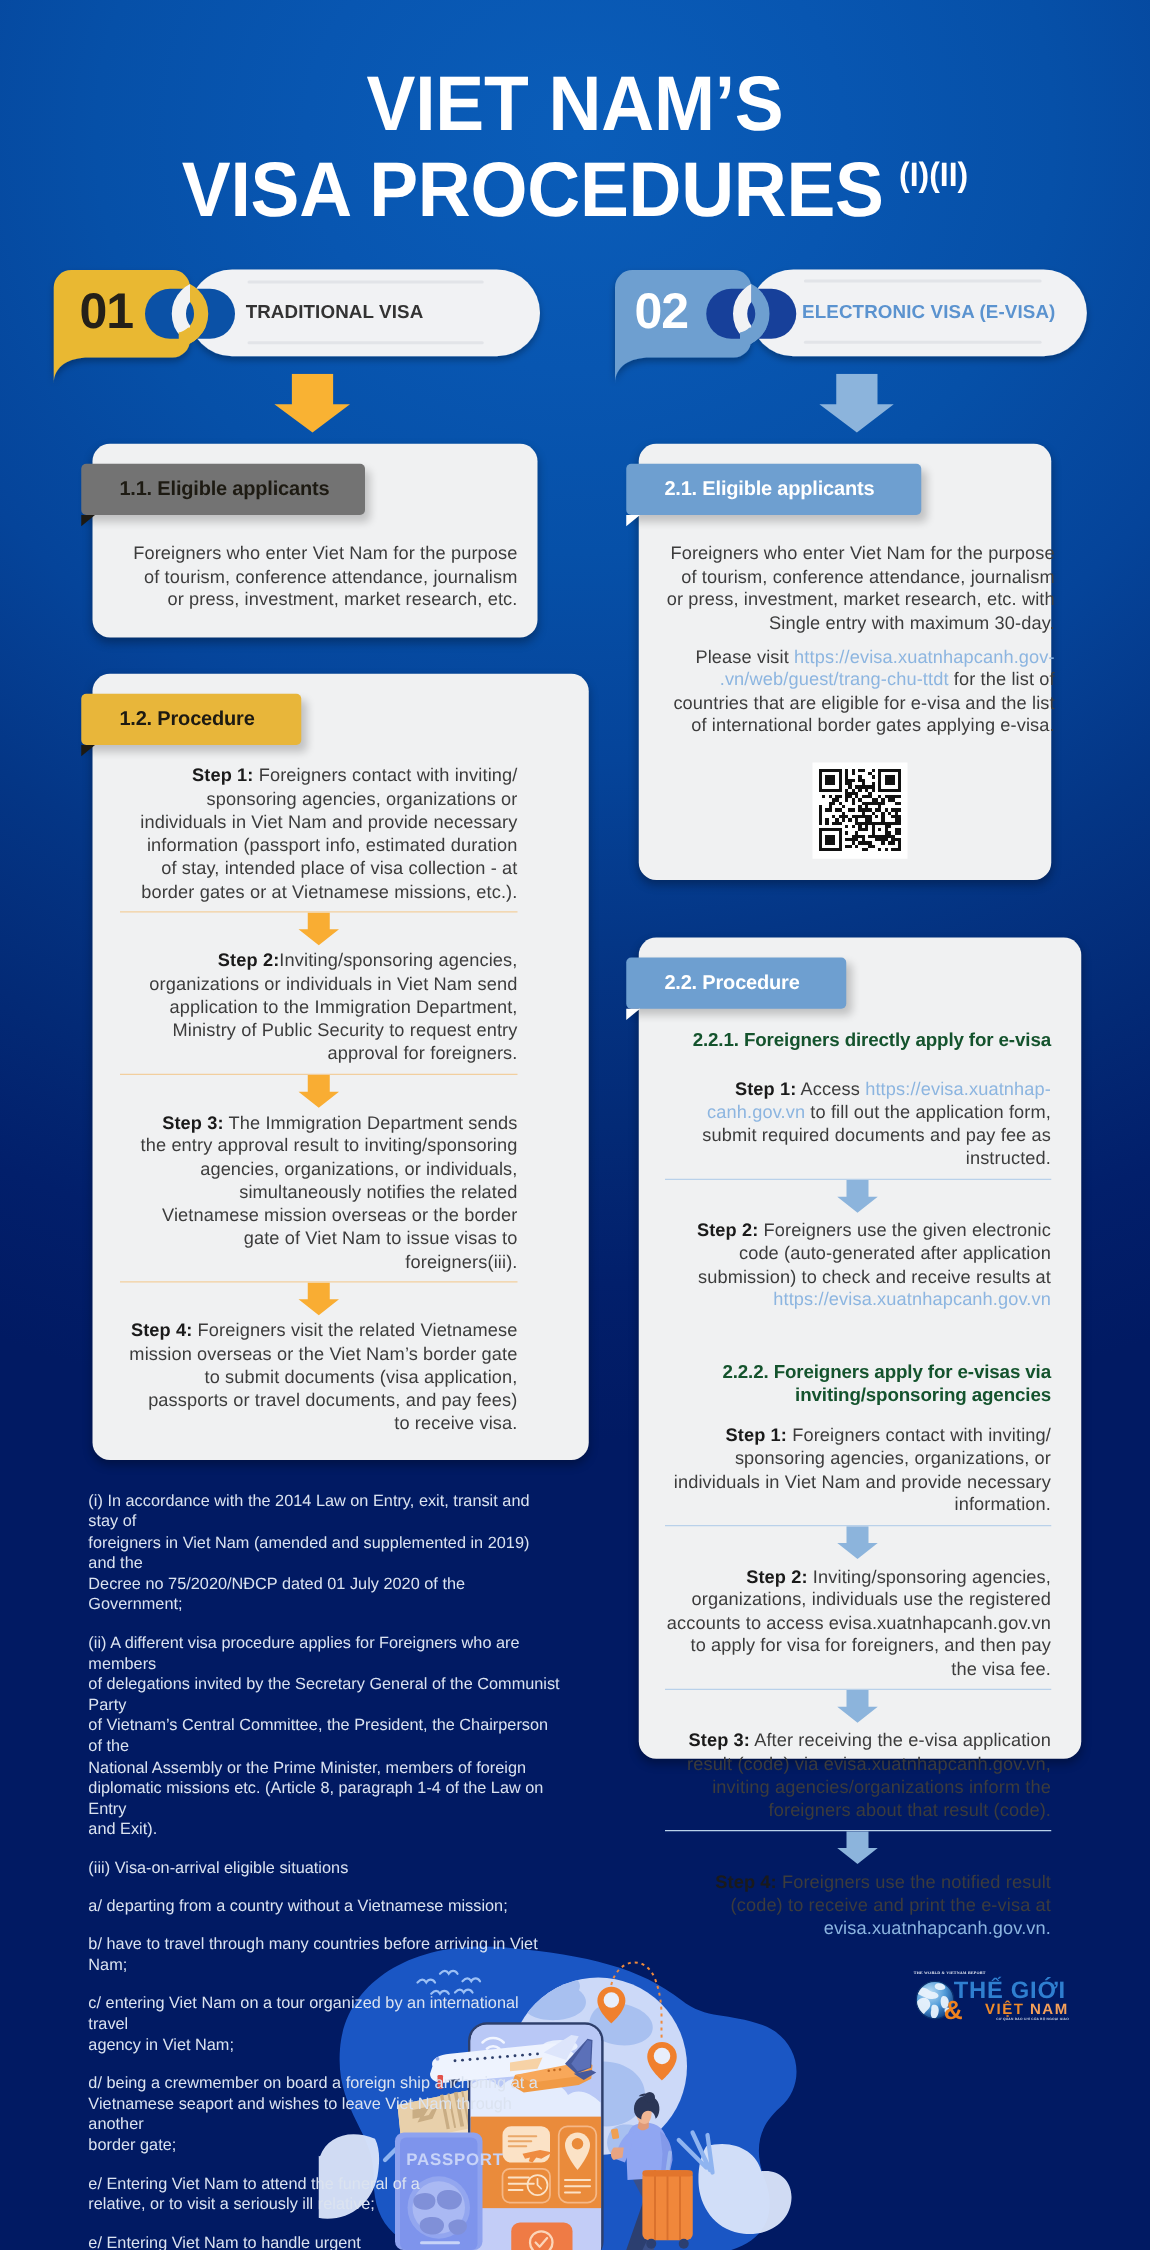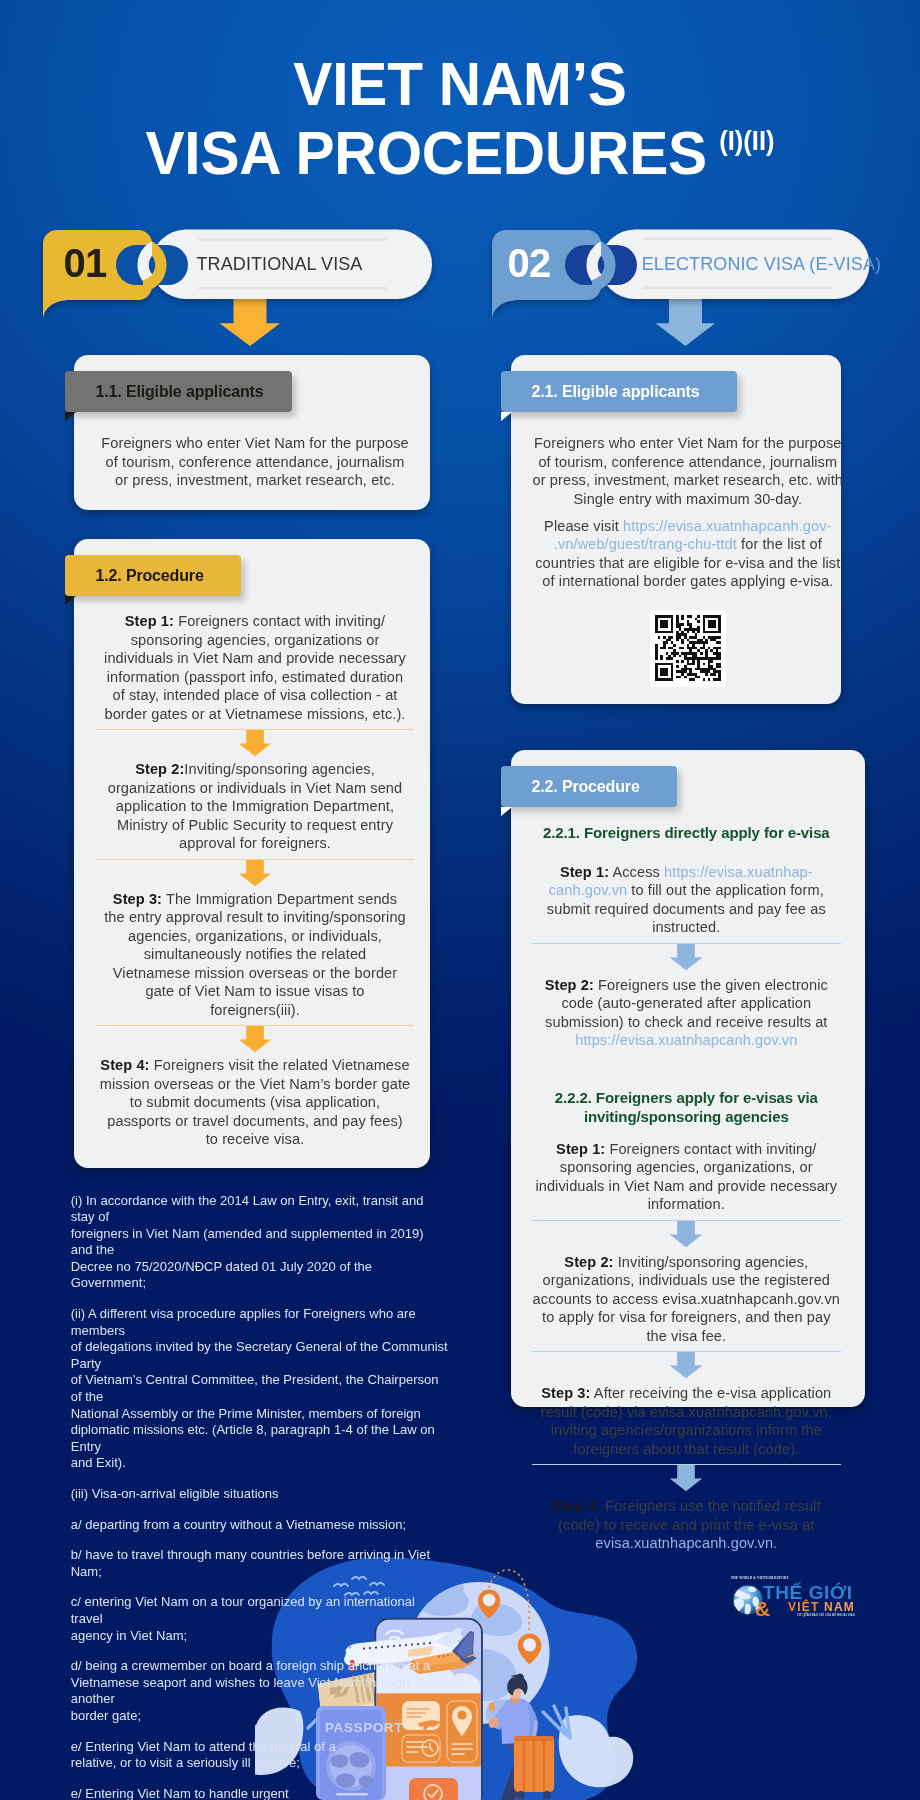--- a/index.html
+++ b/index.html
@@ -16,38 +16,38 @@
   
   .title{position:absolute;left:0;top:0;width:920px;text-align:center;color:#fff;
          font-weight:bold;letter-spacing:-.2px;}
   .t1{position:absolute;left:0;top:53px;width:920px;font-size:62px;line-height:62px;
       transform:scaleX(.945);}
   .t2{position:absolute;left:0;top:122px;width:920px;font-size:62px;line-height:62px;
       transform:scaleX(.945);}
   .t2 sup{font-size:27px;vertical-align:baseline;position:relative;top:-24px;letter-spacing:0;margin-left:13px;font-weight:bold;}
 
   
-  .badge{position:absolute;top:224px;height:100px;}
+  .badge{position:absolute;top:210px;height:100px;}
   .badge svg{position:absolute;left:0;top:0;z-index:1}
   .bnum{position:absolute;top:16px;height:46px;line-height:46px;font-size:40px;
         font-weight:bold;letter-spacing:-.7px;z-index:2}
   .pilltxt{position:absolute;top:31px;height:18px;line-height:18px;
-           font-size:18px;font-weight:normal;letter-spacing:.1px;z-index:2}
+           font-size:15px;font-weight:bold;letter-spacing:.1px;z-index:2}
 
   
   .card{position:absolute;background:#f0f1f2;border-radius:14px;
         box-shadow:0 4px 8px rgba(0,0,0,.30);}
   .tag{position:absolute;height:41px;border-radius:4px;
        box-shadow:4px 5px 7px rgba(0,0,0,.20);}
   .tag > span{position:absolute;left:31px;top:0;height:41px;line-height:41px;
             font-size:16px;letter-spacing:-.15px;font-weight:bold;white-space:nowrap;}
   .tag:before{content:"";position:absolute;left:0;top:41px;width:0;height:0;
       border-top:9px solid;border-right:11px solid transparent;}
 
-  .body{position:absolute;font-size:14.55px;line-height:18.5px;color:#3c3c3c;text-align:center;letter-spacing:.1px;}
+  .body{position:absolute;font-size:14.55px;line-height:18.5px;color:#3c3c3c;text-align:right;letter-spacing:.1px;}
   .body p{margin:0;}
   .body b{font-weight:bold;color:#1a1a1a;}
   .lnk{color:#8cb5e0;}
   .illus{position:absolute;left:255px;top:1540px;}
   .logo{position:absolute;left:725px;top:1563px;width:140px;height:58px;}
   .logo-tag{position:absolute;left:6.1px;top:13px;font-family:"Liberation Serif",serif;
             font-size:3.15px;font-weight:bold;letter-spacing:.18px;color:#e8edf7;white-space:nowrap;
             transform-origin:left top;}
   .logo-globe{position:absolute;left:7px;top:21px;}
   .logo-l1{position:absolute;left:38px;top:20px;font-size:19px;font-weight:bold;
@@ -162,21 +162,21 @@
 
   <div class="card" style="left:74px;top:355px;width:356px;height:155px">
     <div class="tag" style="left:-9.5px;top:16.2px;width:227px;background:#737373;color:#1d1a12">
       <span>1.1. Eligible applicants</span>
     </div>
     <div class="body" style="left:22px;top:79px;width:318px">
       <p>Foreigners who enter Viet Nam for the purpose<br>of tourism, conference attendance, journalism<br>or press, investment, market research, etc.</p>
     </div>
   </div>
 
-  <div class="card" style="left:74px;top:539px;width:356px;height:629px">
+  <div class="card" style="left:74px;top:539px;width:397px;height:629px">
     <div class="tag" style="left:-9.5px;top:15.5px;width:176px;background:#e8b63a;color:#1d1a12">
       <span>1.2. Procedure</span>
     </div>
     <div class="body" style="left:22px;top:73px;width:318px">
       <p><b>Step 1:</b><span> Foreigners contact with inviting/<br>sponsoring agencies, organizations or<br>individuals in Viet Nam and provide necessary<br>information (passport info, estimated duration<br>of stay, intended place of visa collection - at<br>border gates or at Vietnamese missions, etc.).</span></p>
       <div class="stepsep">
         <div class="sepline" style="background:#f2cf9e"></div>
         <svg width="38" height="28" class="separrow">
             <path d="M10.2,0 H27.8 V13.4 H35.2 L19,26.2 L2.8,13.4 H10.2 Z" fill="#f9ad33"></path>
           </svg>

